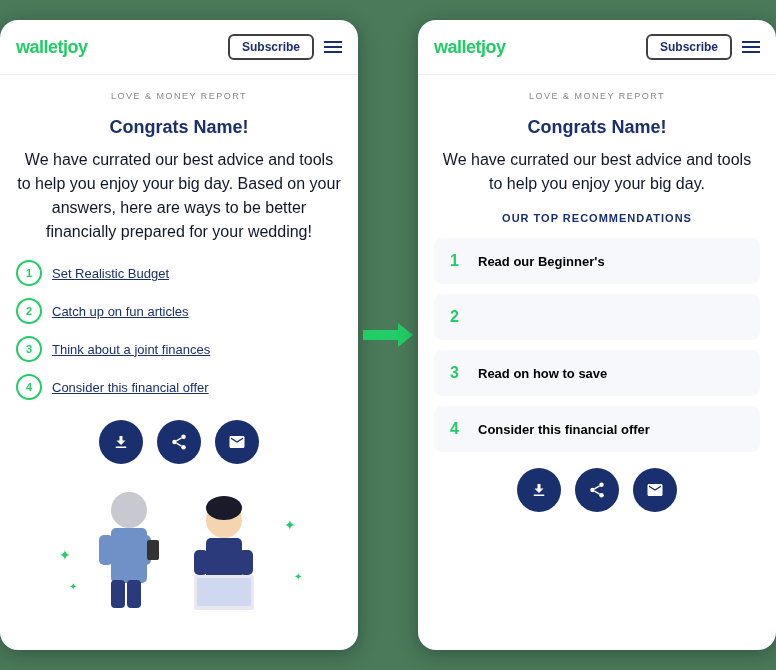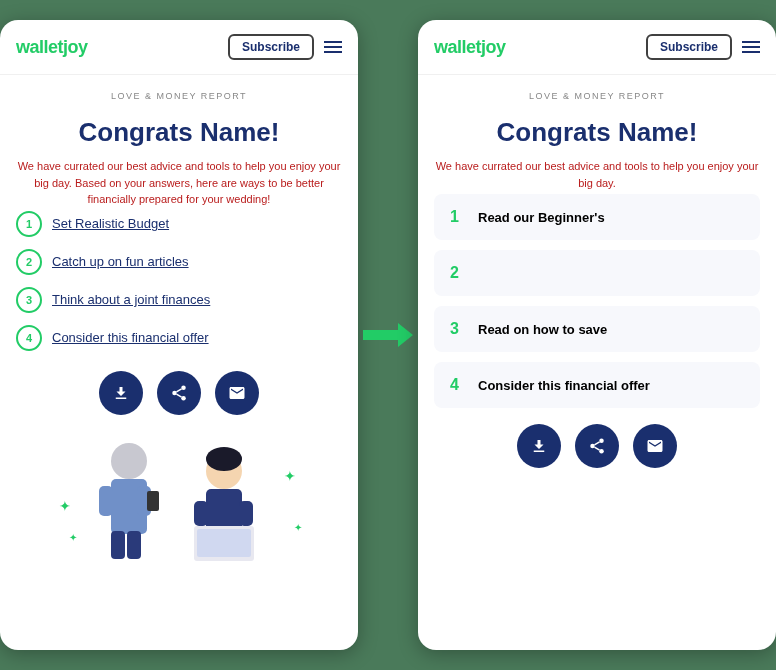--- a/index.html
+++ b/index.html
@@ -85,30 +85,30 @@
       text-align: center;
     }
     .report-label {
       font-size: 9px;
       letter-spacing: 1.5px;
       color: #888;
       text-transform: uppercase;
       margin-bottom: 16px;
     }
     .congrats-title {
-      font-size: 26px;
+      font-size: 18px;
       font-weight: 900;
       color: #1a2f6e;
       margin-bottom: 10px;
     }
     .description {
-      font-size: 11px;
-      color: #b91c1c;
+      font-size: 16px;
+      color: #0f172a;
       line-height: 1.5;
-      margin-bottom: 3px;
+      margin-bottom: 16px;
     }
     
     .recommendations-list {
       text-align: left;
       margin-bottom: 20px;
     }
     .rec-item {
       display: flex;
       align-items: center;
       gap: 10px;
@@ -309,20 +309,21 @@
             <span></span>
         </div>
       </div>
     </div>
 
     <div class="phone-content">
       <div class="report-label">LOVE &amp; MONEY REPORT</div>
       <div class="congrats-title">Congrats Name!</div>
       <div class="description">We have currated our best advice and tools to help you enjoy your big day.</div>
 
+      <div class="top-rec-label">OUR TOP RECOMMENDATIONS</div>
 
       <div class="rec-card">
         <span class="rec-card-num">1</span>
         <span class="rec-card-text">Read our Beginner's</span>
       </div>
       <div class="rec-card">
         <span class="rec-card-num">2</span>
       </div>
       <div class="rec-card">
         <span class="rec-card-num">3</span>

